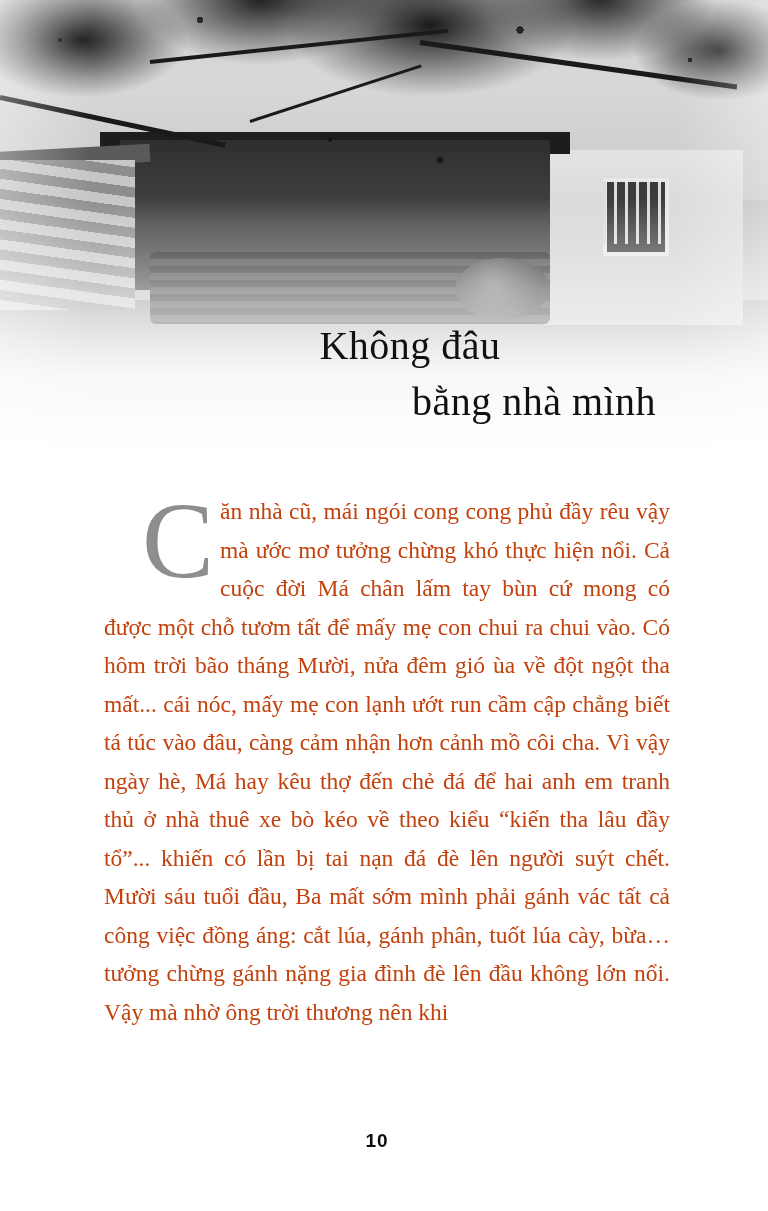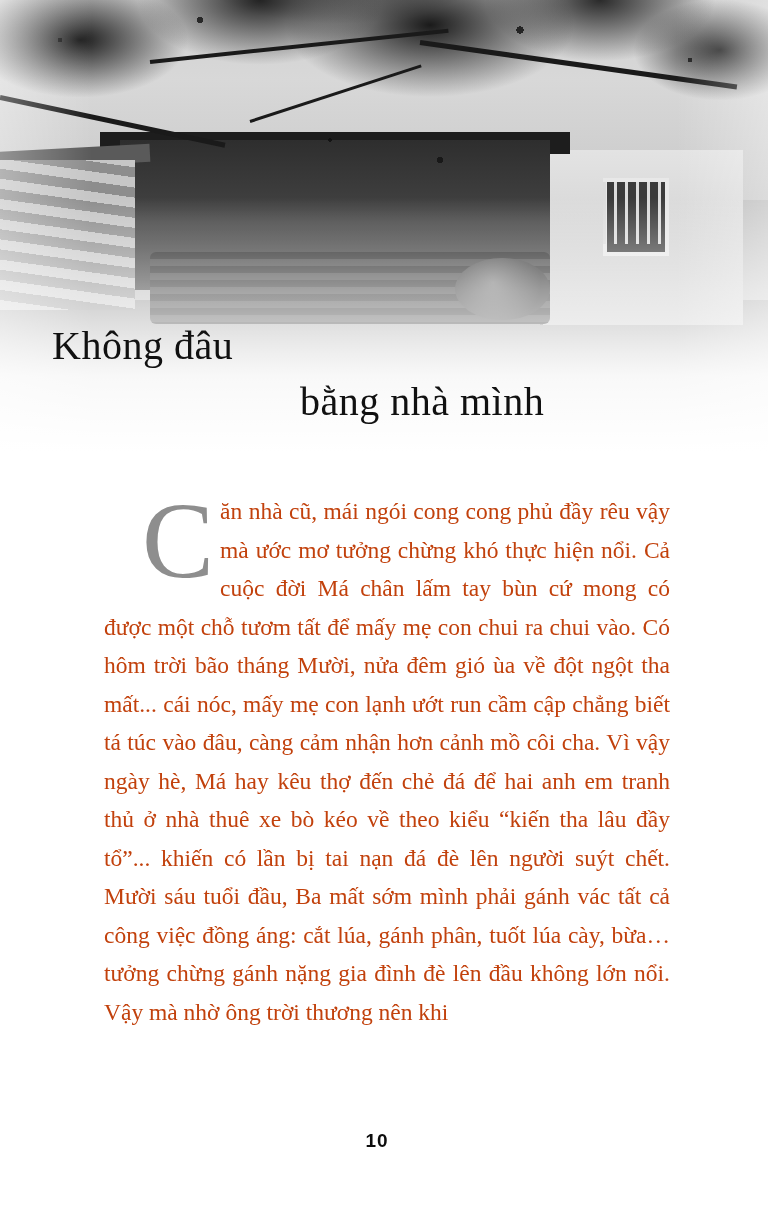--- a/index.html
+++ b/index.html
@@ -149,22 +149,22 @@
     top: 318px;
     width: 768px;
     color: #111111;
   }
   .title-line {
     font-size: 40px;
     line-height: 56px;
     letter-spacing: .5px;
     white-space: nowrap;
   }
-  .title-line-1 { margin-left: 52px; }
-  .title-line-2 { margin-left: 300px; }
+  .title-line-1 { margin-left: 52px; text-align: center; }
+  .title-line-2 { margin-left: 300px; text-align: center; }
 
   
   .body-col {
     position: absolute;
     left: 104px;
     top: 492px;
     width: 566px;
   }
   .dropcap {
     float: left;

